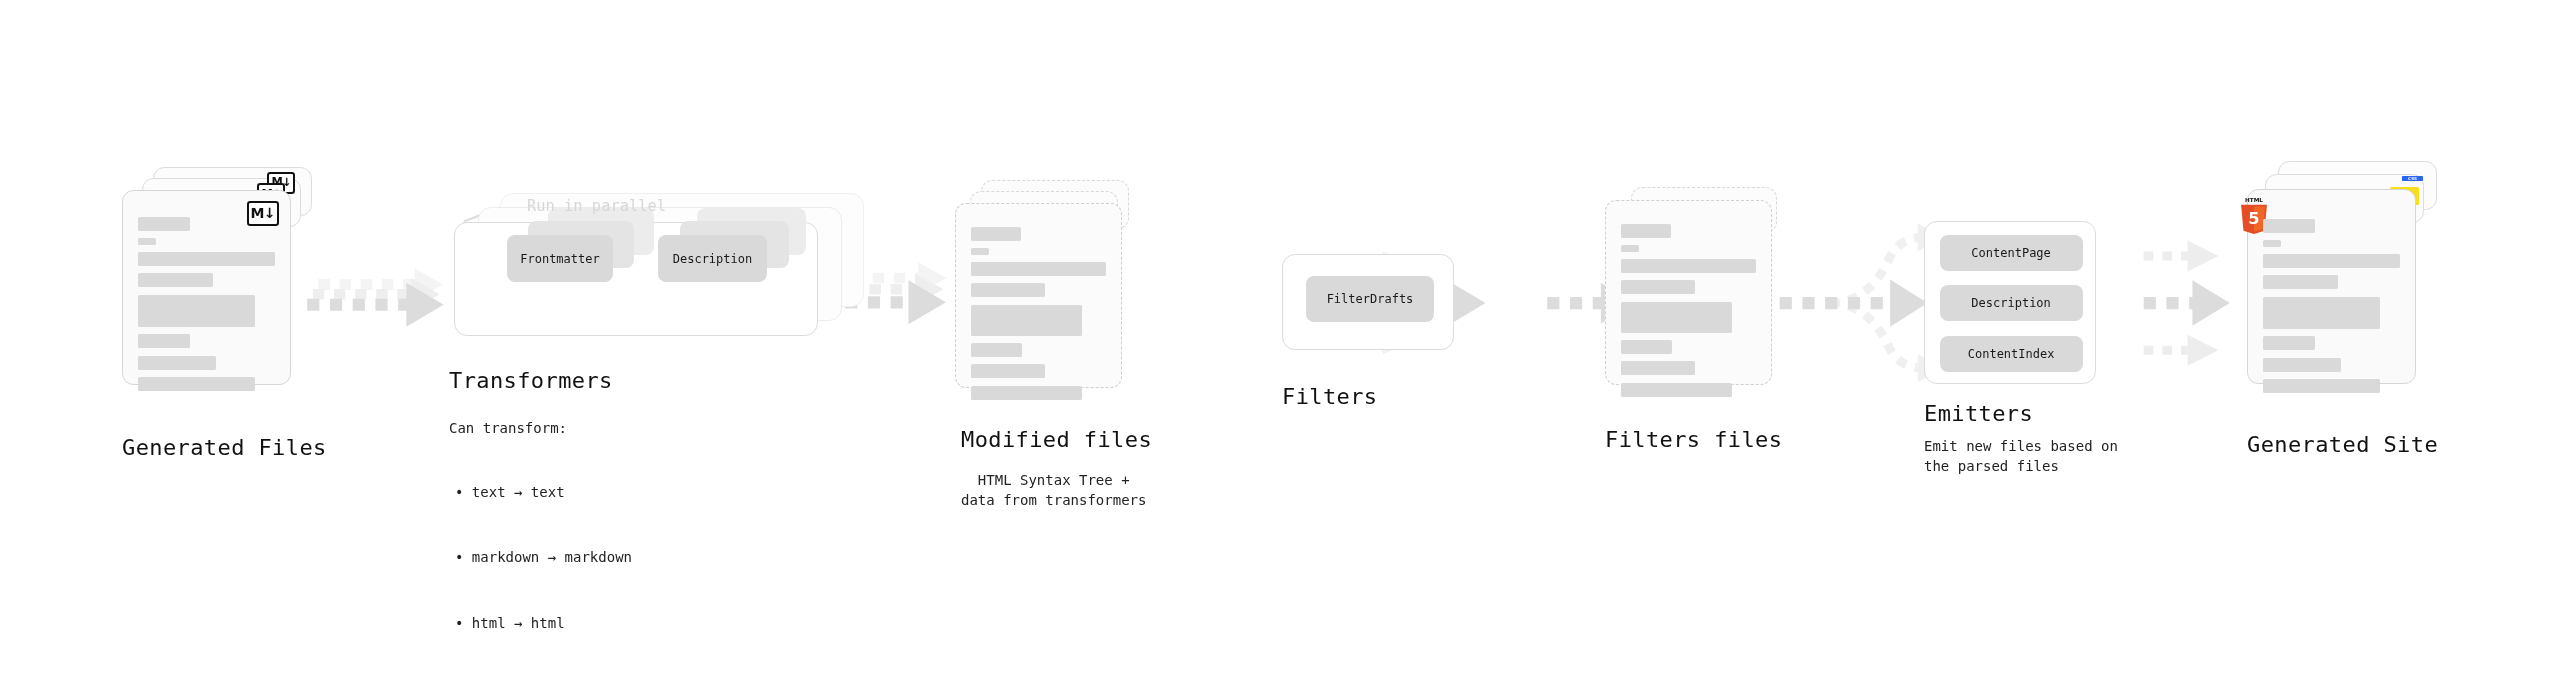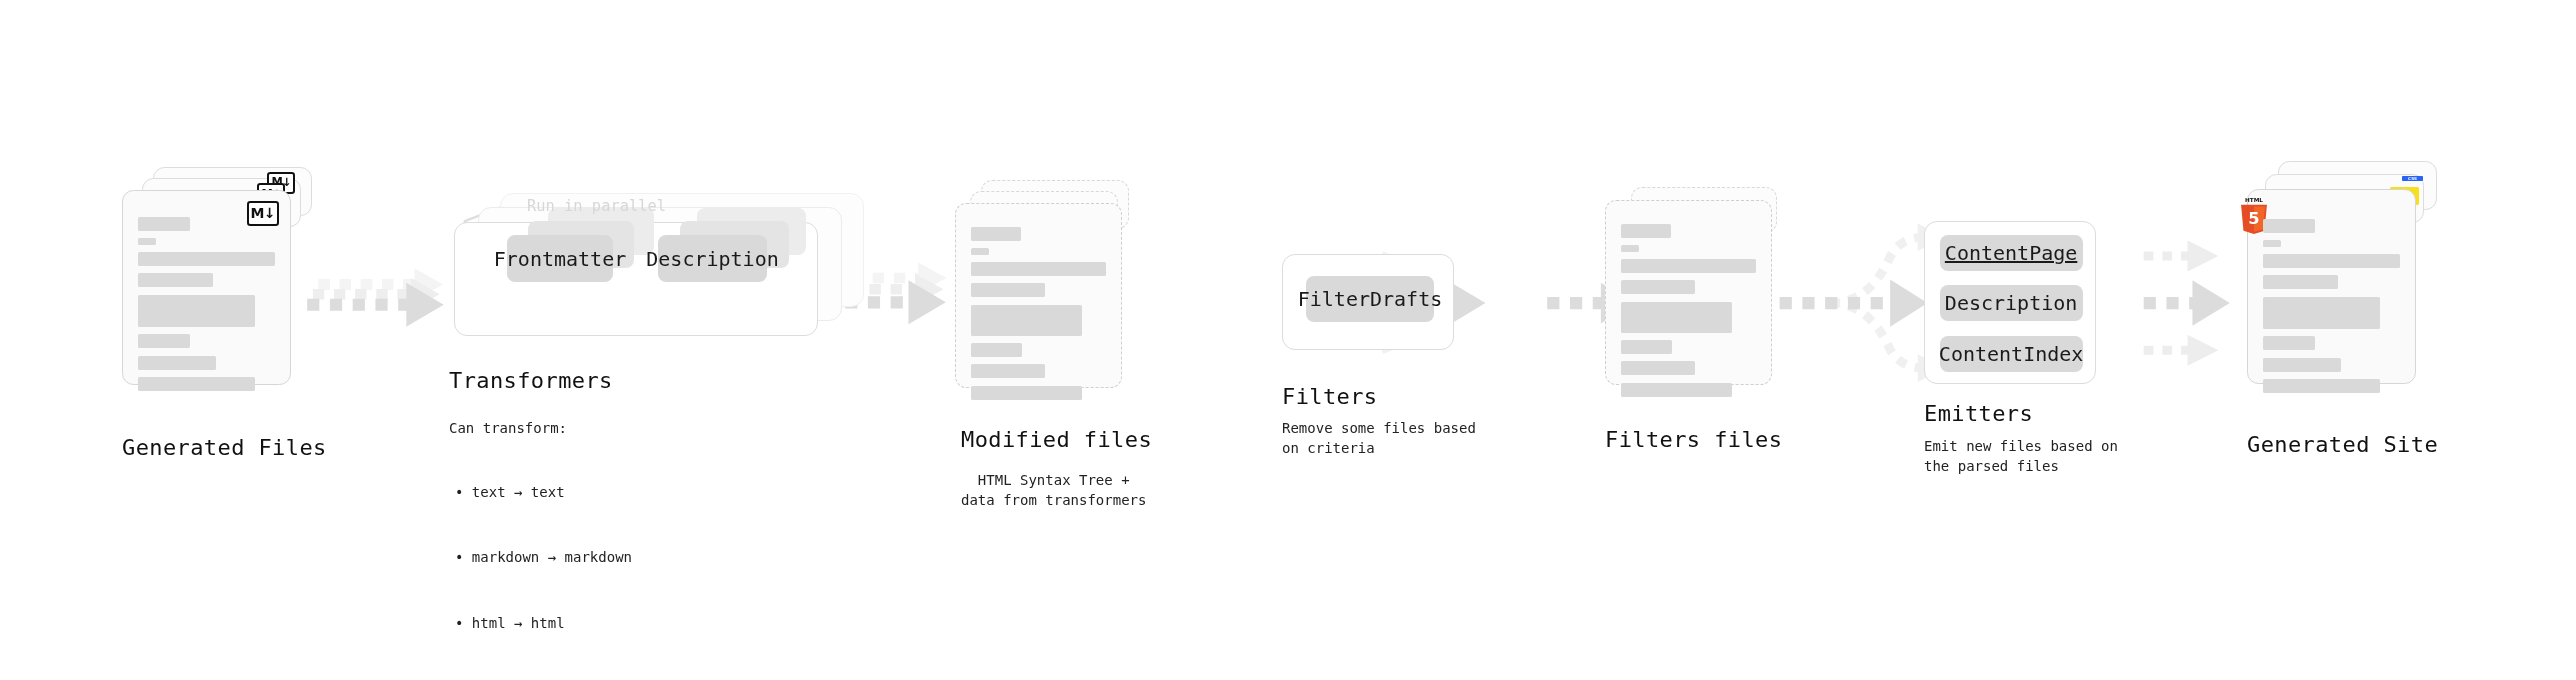--- a/index.html
+++ b/index.html
@@ -40,21 +40,21 @@
   
   .gbox{position:absolute;box-sizing:border-box;border-radius:13px;
         background:#fff;border:1.6px solid #dcdcdc;}
   .gbox.ghost1{border-color:#ececec;background:#fdfdfd;}
   .gbox.ghost2{border-color:#f1f1f1;background:#fdfdfd;}
 
   .chip{
     position:absolute;box-sizing:border-box;background:#d9d9d9;border-radius:8.1px;
     display:flex;align-items:center;justify-content:center;
     font-family:"DejaVu Sans Mono","Liberation Mono",monospace;
-    font-size:20px;color:#1a1a1a;white-space:nowrap;
+    font-size:12px;color:#1a1a1a;white-space:nowrap;
   }
   .chip.g1{background:#ececec;color:transparent;}
   .chip.g2{background:#e4e4e4;color:transparent;}
 
   
   .title{position:absolute;font-family:"DejaVu Sans Mono","Liberation Mono",monospace;
     font-size:22px;color:#111;white-space:nowrap;letter-spacing:0.4px;}
   .sub{position:absolute;font-family:"DejaVu Sans Mono","Liberation Mono",monospace;
     font-size:14px;color:#222;line-height:1.45;white-space:pre;}
   .parallel-label{position:absolute;font-family:"DejaVu Sans Mono","Liberation Mono",monospace;
@@ -207,42 +207,40 @@
     </div>
   </div>
   <div class="title" style="left:961px;top:427px;">Modified files</div>
   <div class="sub" style="left:961px;top:470px;text-align:center;">HTML Syntax Tree +
 data from transformers</div>
 
   <div class="gbox" style="left:1282px;top:254px;width:172px;height:96px;">
     <div class="chip" style="left:23px;top:21px;width:128px;height:46px;">FilterDrafts</div>
   </div>
   <div class="title" style="left:1282px;top:384px;">Filters</div>
-  <div class="sub" style="left:1282px;top:418px;">Remove some files based
-on criteria</div>
 
   <div class="stackwrap" style="left:1605px;top:187px;">
     <div class="ghost dashed" style="left:26px;top:0px;width:146px;height:46px;"></div>
     <div class="doc dashed" style="left:0px;top:13px;width:167px;height:185px;">
       <div class="lines" style="top:23px;">
         <div class="ln" style="width:50px;"></div>
         <div class="ln" style="width:18.7px;height:6.5px;"></div>
         <div class="ln" style="width:100%;"></div>
         <div class="ln" style="width:55%;"></div>
         <div class="ln" style="width:82%;height:31px;"></div>
         <div class="ln" style="width:38%;"></div>
         <div class="ln" style="width:55%;"></div>
         <div class="ln" style="width:82%;"></div>
       </div>
     </div>
   </div>
   <div class="title" style="left:1605px;top:427px;">Filters files</div>
 
   <div class="gbox" style="left:1924px;top:221px;width:172px;height:163px;">
-    <div class="chip" style="left:14.6px;top:13px;width:143px;height:36px;text-decoration:underline;">ContentPage</div>
+    <div class="chip" style="left:14.6px;top:13px;width:143px;height:36px;">ContentPage</div>
     <div class="chip" style="left:14.6px;top:63px;width:143px;height:36px;">Description</div>
     <div class="chip" style="left:14.6px;top:114px;width:143px;height:36px;">ContentIndex</div>
   </div>
   <div class="title" style="left:1924px;top:401px;">Emitters</div>
   <div class="sub" style="left:1924px;top:436px;">Emit new files based on
 the parsed files</div>
 
   <div class="stackwrap" style="left:2247px;top:161px;">
     <div class="ghost solid" style="left:31px;top:0px;width:159px;height:49px;"></div>
     <div class="ghost solid" style="left:18px;top:13px;width:159px;height:49px;"></div>

